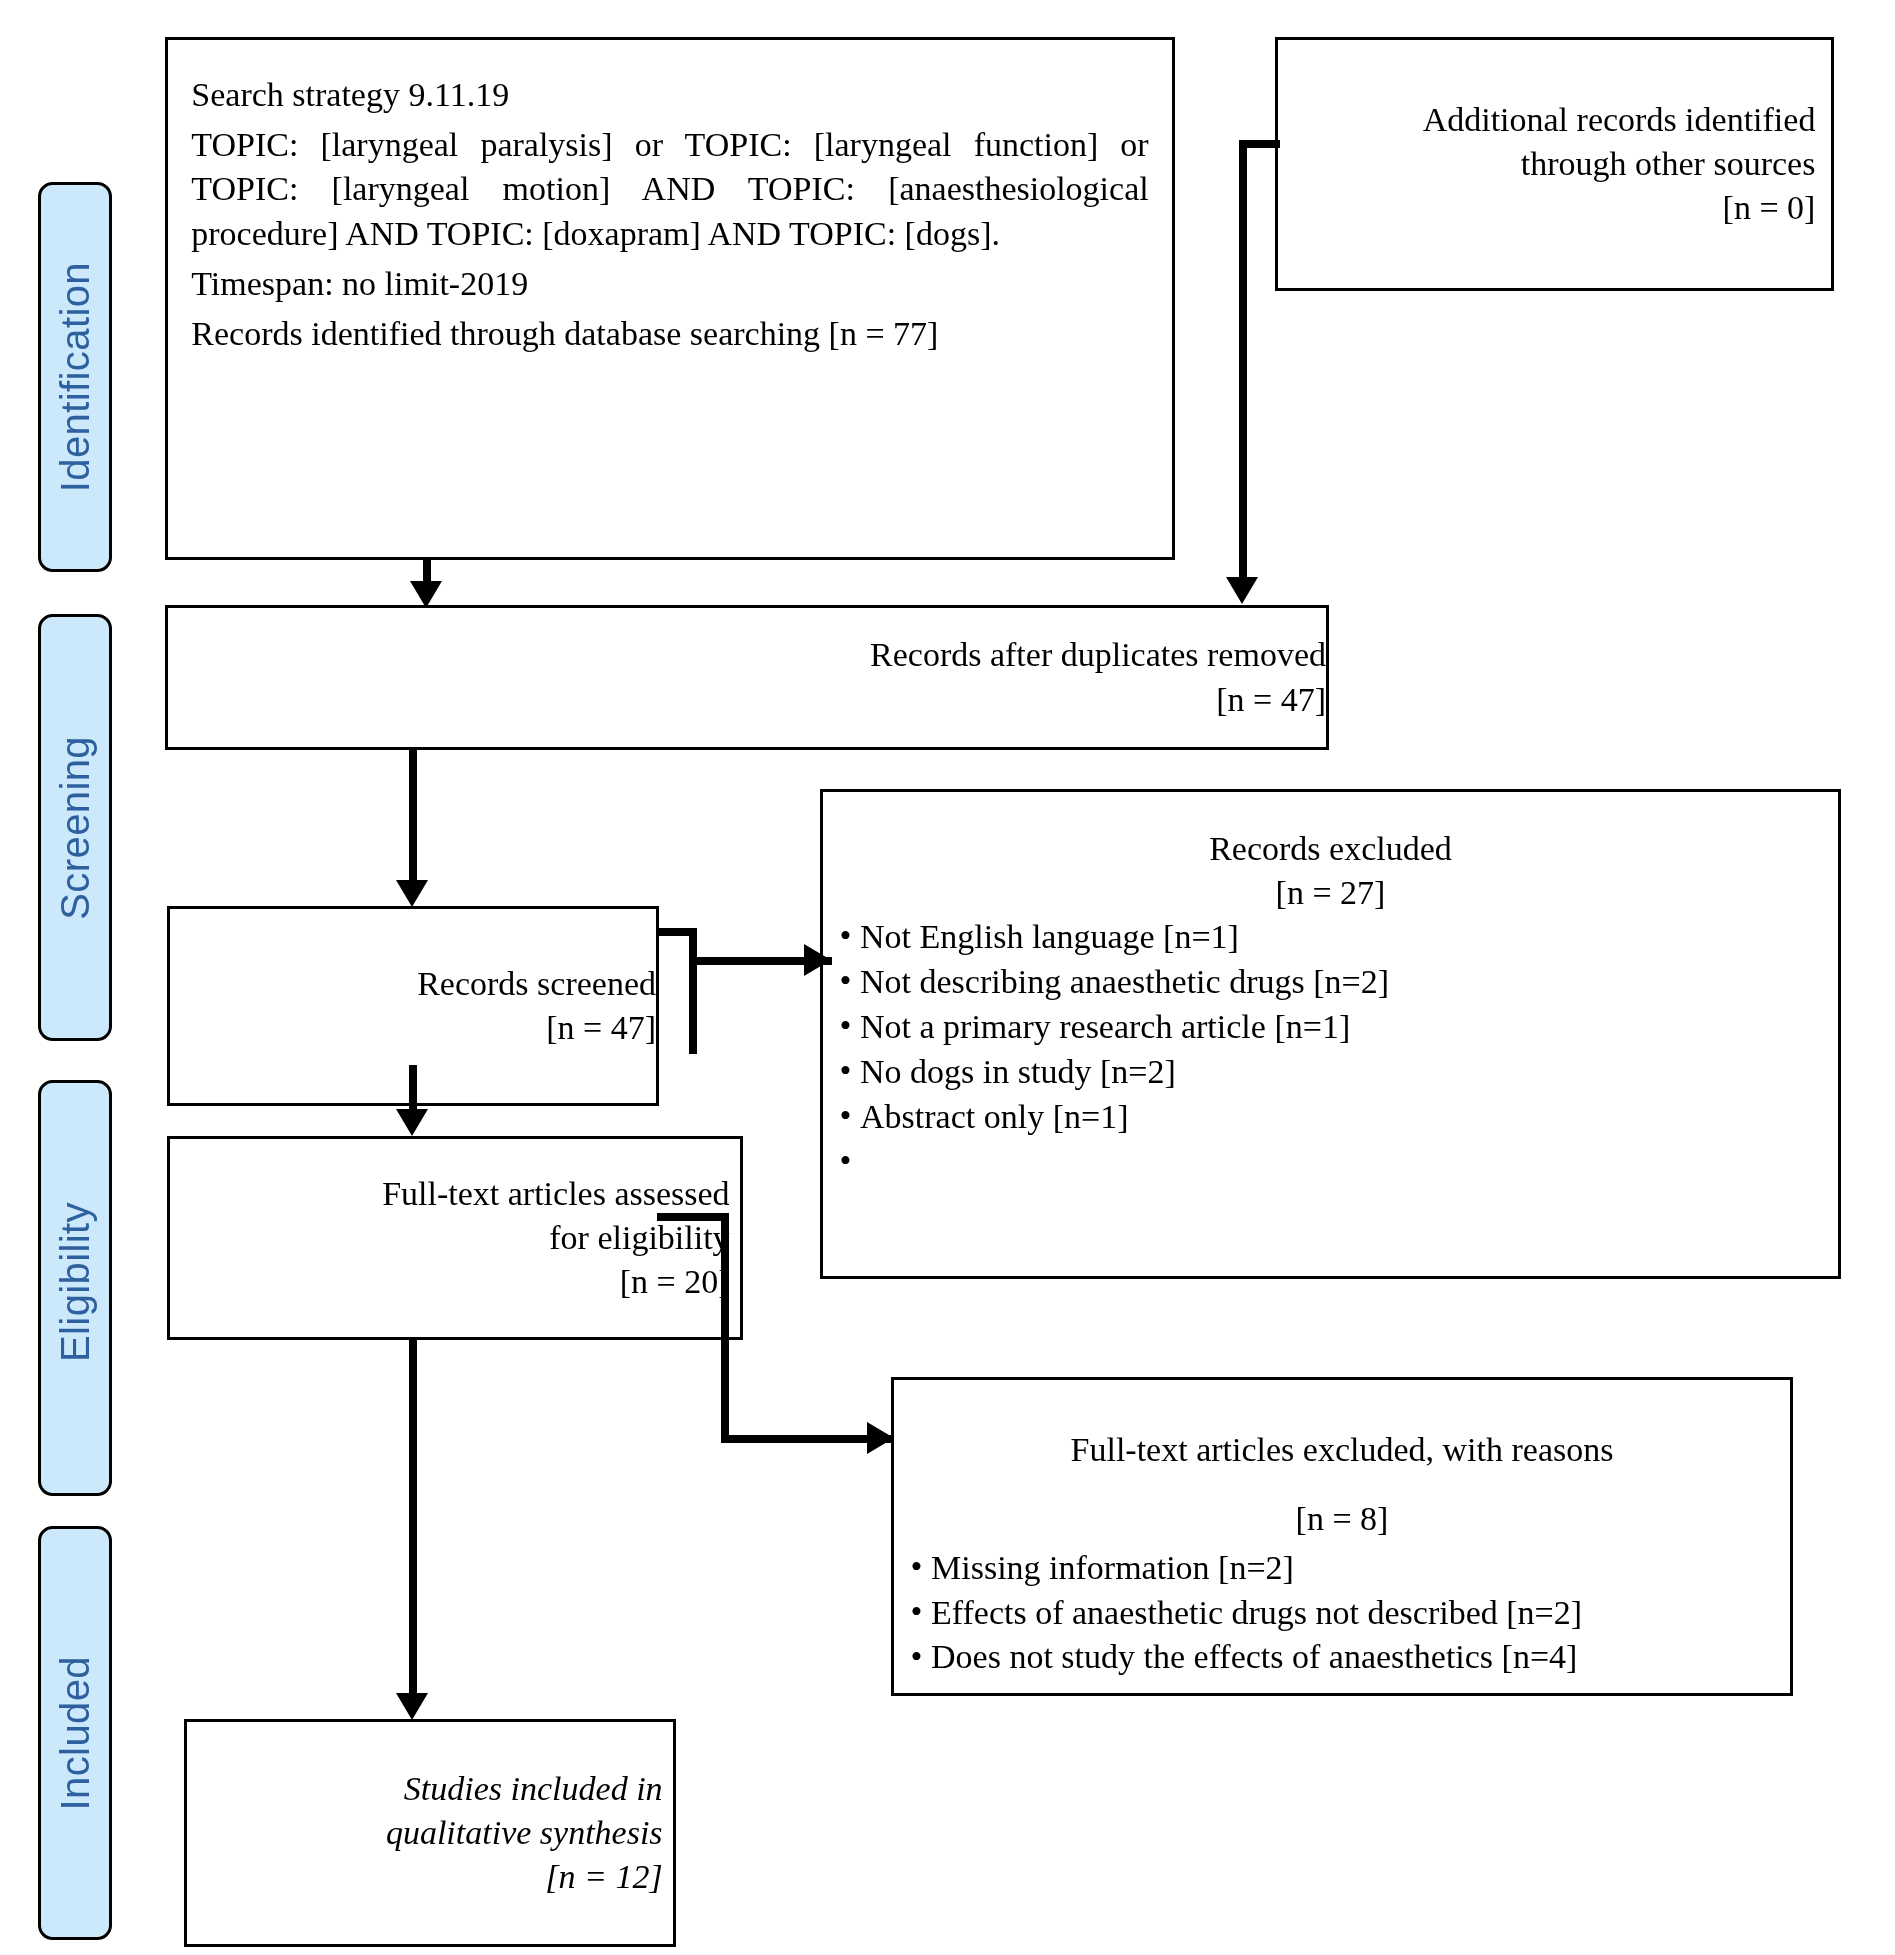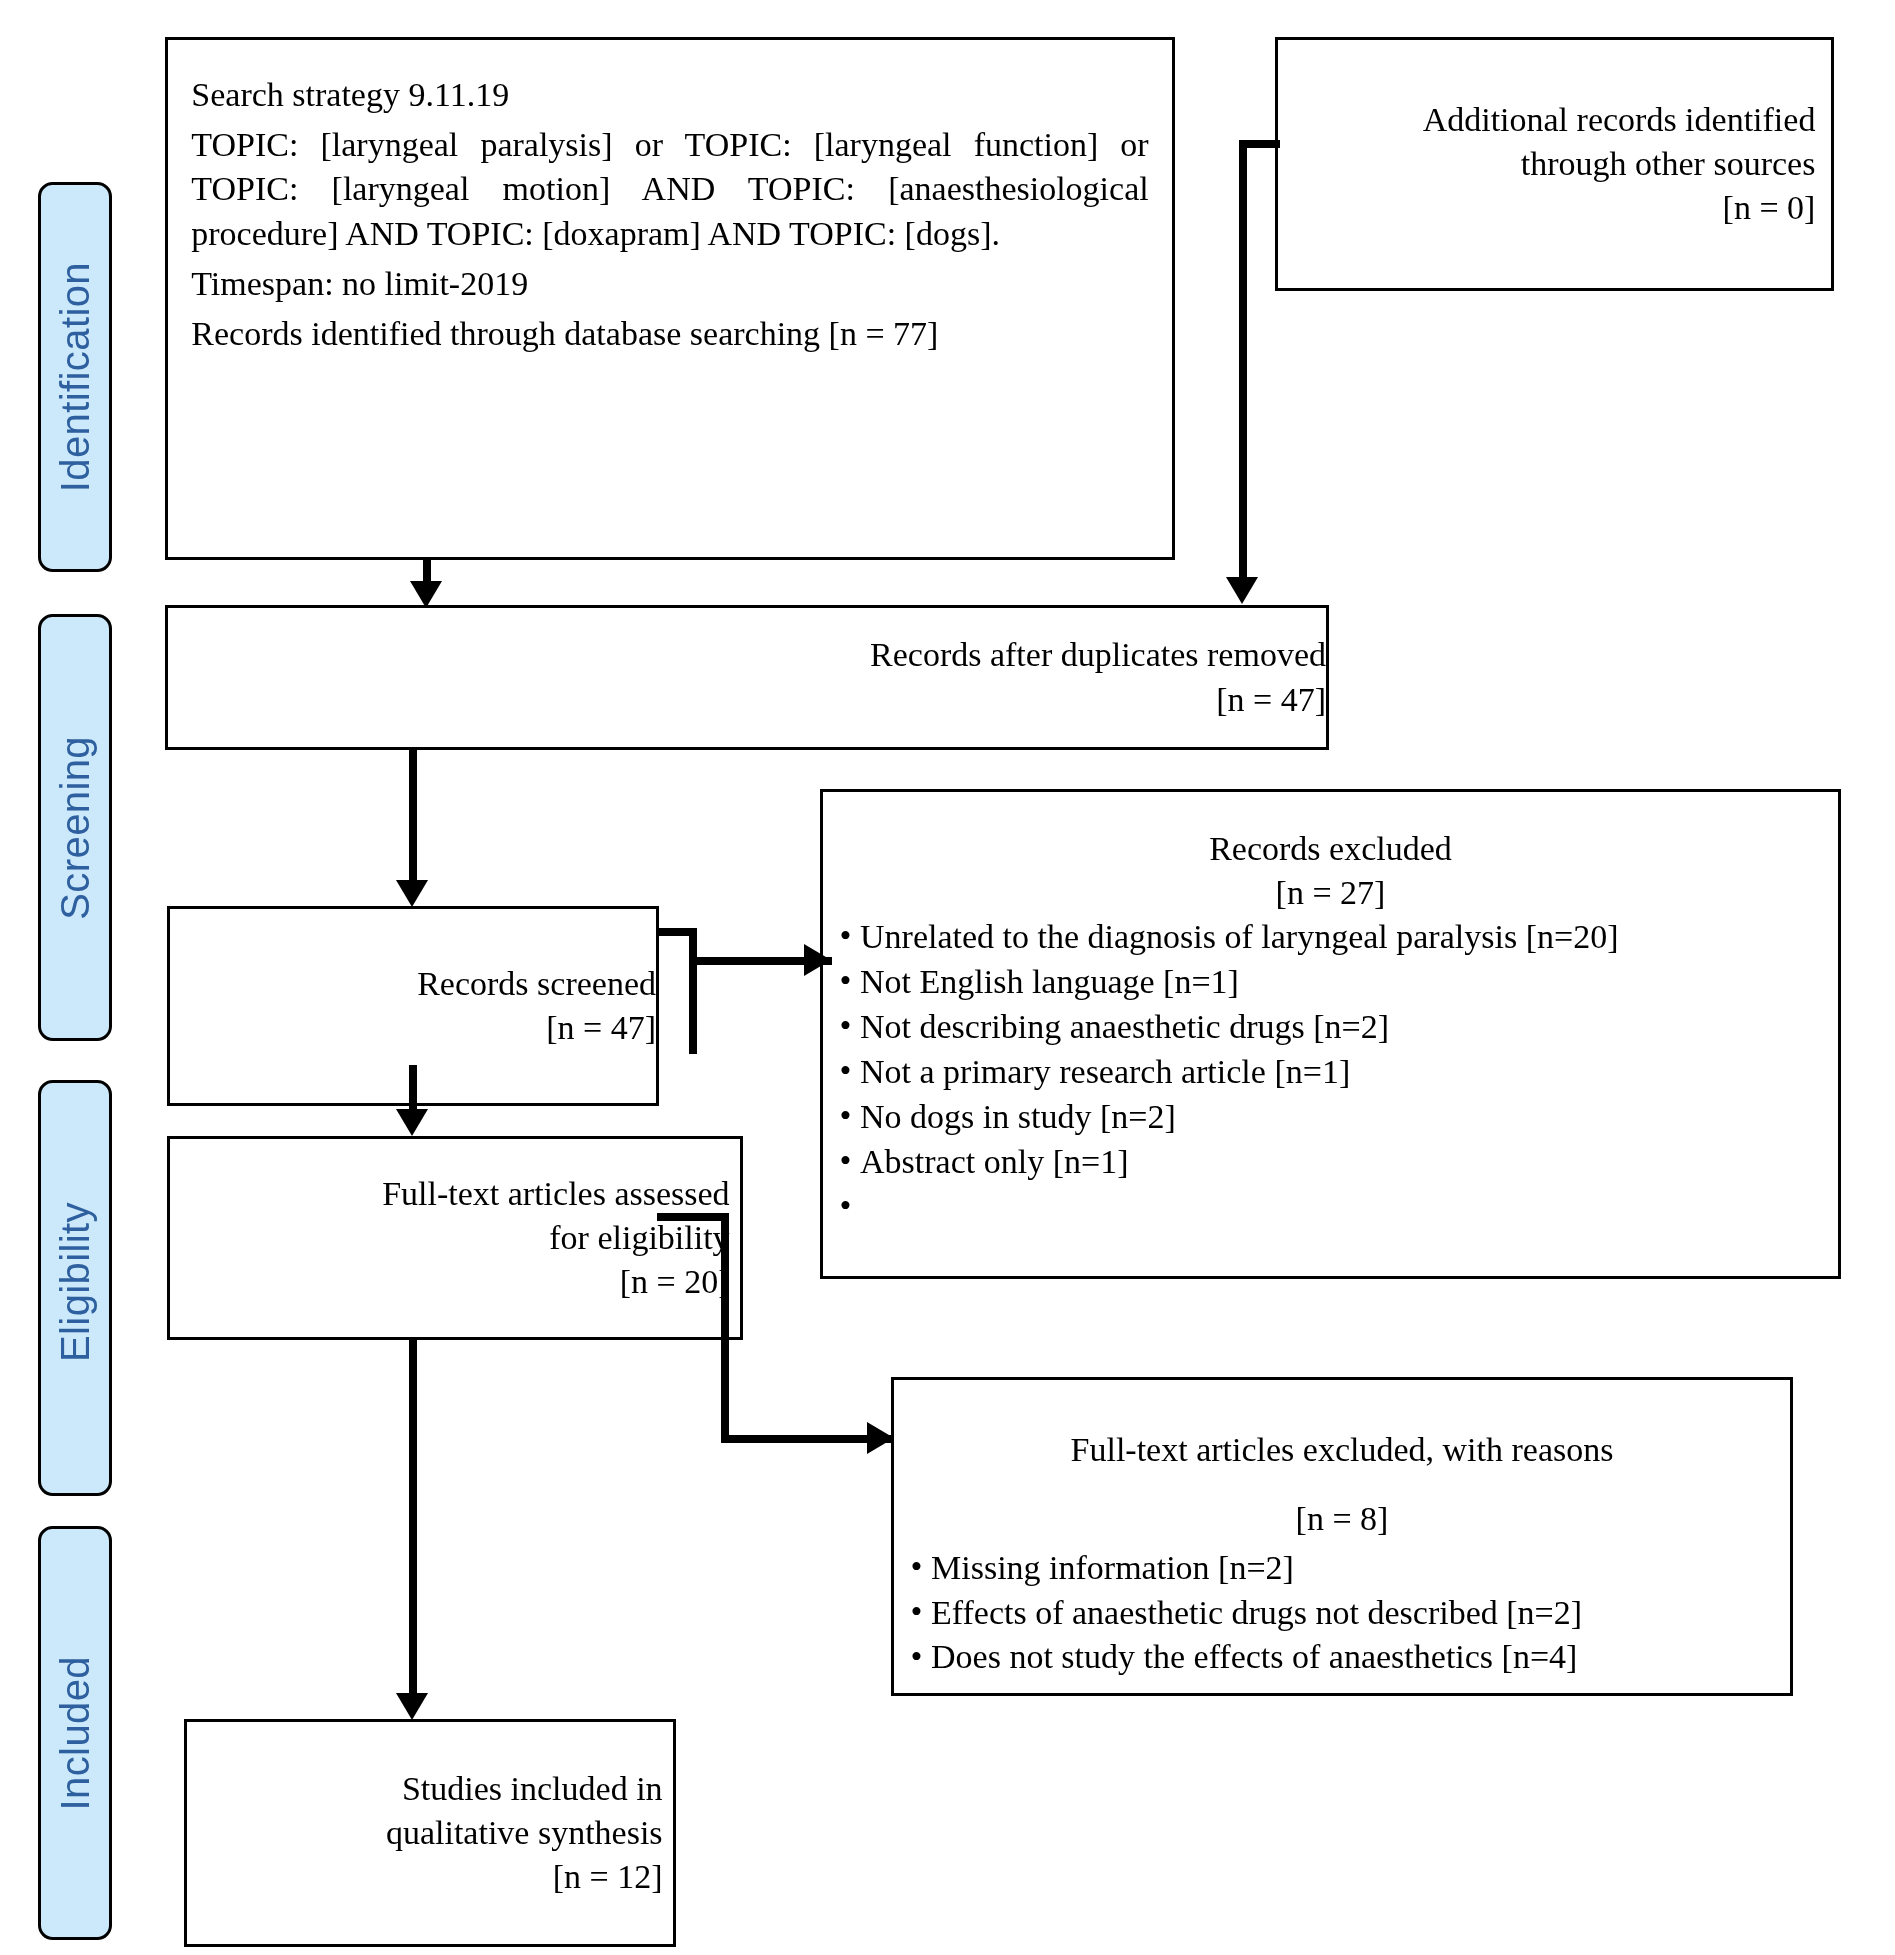--- a/index.html
+++ b/index.html
@@ -170,21 +170,20 @@
       <div>Records screened</div>
       <div>[n = 47]</div>
     </div>
   </div>
 
   <div class="box" style="left:820px; top:789px; width:1021px; height:490px;">
     <div class="box-inner" style="padding-top:35px;">
       <div class="hd">Records excluded</div>
       <div class="hd-n">[n = 27]</div>
       <ul>
-        <li>Unrelated to the diagnosis of laryngeal paralysis [n=20]</li>
         <li>Not English language [n=1]</li>
         <li>Not describing anaesthetic drugs [n=2]</li>
         <li>Not a primary research article [n=1]</li>
         <li>No dogs in study [n=2]</li>
         <li>Abstract only [n=1]</li>
         <li class="empty-bullet"></li>
       </ul>
     </div>
   </div>
 
@@ -202,21 +201,21 @@
       <div class="hd-n" style="margin-top:25px;">[n = 8]</div>
       <ul style="margin-top:4.3px;">
         <li>Missing information [n=2]</li>
         <li>Effects of anaesthetic drugs not described [n=2]</li>
         <li>Does not study the effects of anaesthetics [n=4]</li>
       </ul>
     </div>
   </div>
 
   <div class="box" style="left:184px; top:1719px; width:492px; height:228px;">
-    <div class="vcenter center-block" style="padding:0 10.4px;">
+    <div class="vcenter center-block" style="padding:0 10.4px;font-style:italic;">
       <div>Studies included in</div>
       <div>qualitative synthesis</div>
       <div>[n = 12]</div>
     </div>
   </div>
 
   <div class="vline" style="left:423px; top:558px; width:7.8px; height:26px;"></div>
   <div class="arrow-down" style="left:410px; top:581px;"></div>
 
   <div class="hline" style="left:1239px; top:140px; width:41px; height:7.8px;"></div>

